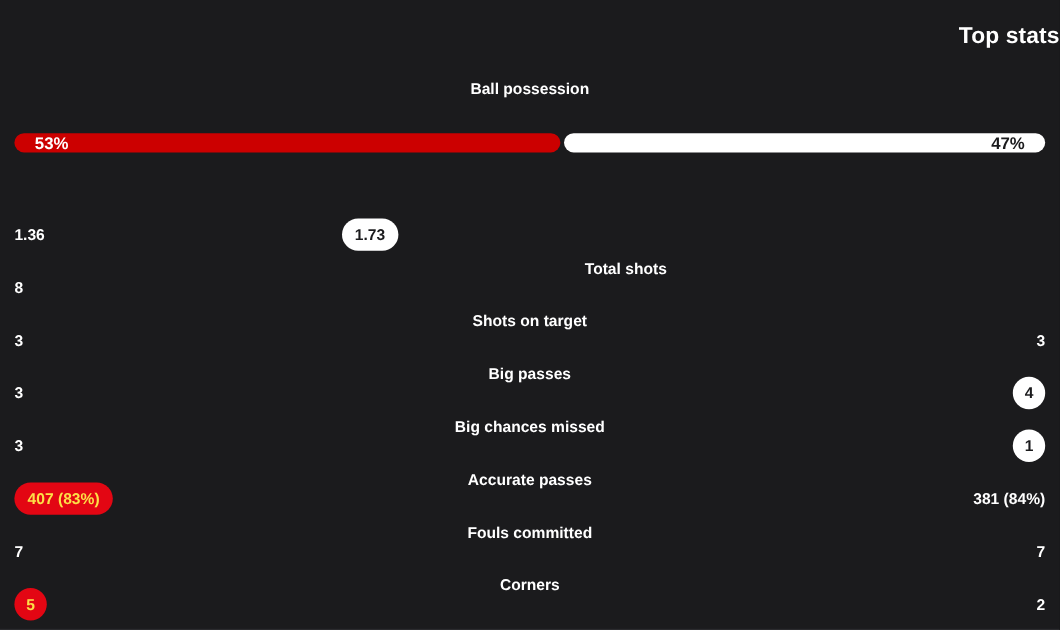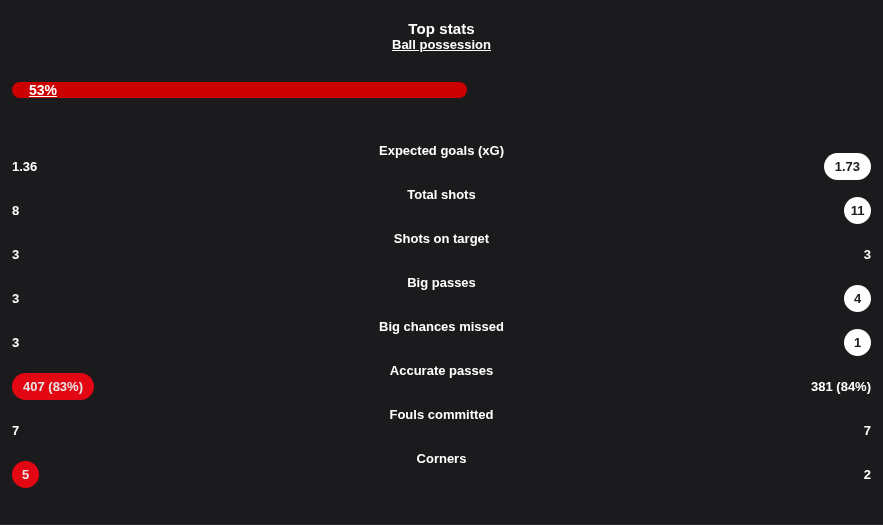--- a/index.html
+++ b/index.html
@@ -19,30 +19,30 @@
   .panel {
     position: relative;
     width: 883px;
     height: 525px;
     background: #1b1b1d;
     box-sizing: border-box;
     border-bottom: 1px solid #2b2b2e;
   }
 
   .panel-title {
-    text-align: center;
-    font-size: 15px;
+    text-align: right;
+    font-size: 19px;
     font-weight: bold;
     color: #ffffff;
     padding-top: 20px;
     letter-spacing: 0.1px;
   }
 
   .possession-block {
-    text-decoration: underline;
+    margin-top: 24px;
   }
 
   .possession-label {
     text-align: center;
     font-size: 13px;
     font-weight: bold;
     color: #ffffff;
   }
 
   .possession-bar {
@@ -130,21 +130,21 @@
   
   .val.pill {
     min-width: 28px;
     height: 27px;
     border-radius: 14px;
     padding: 0 11px;
   }
 
   .val.pill.home {
     background: #e30613;
-    color: #e5e5e5;
+    color: #fde047;
   }
 
   .val.pill.away {
     background: #ffffff;
     color: #1b1b1d;
   }
 
   .val.pill.circle {
     padding: 0;
     width: 27px;
@@ -158,41 +158,40 @@
 
   <div class="panel-title">Top stats</div>
 
   <div class="possession-block">
     <div class="possession-label">Ball possession</div>
 
     <div class="possession-bar">
       <div class="bar-home" style="flex: 0 0 53%; background: rgb(204, 0, 0);">
         <span>53%</span>
       </div>
+      <div class="bar-away" style="flex: 1 1 auto; background: rgb(255, 255, 255);">
+        <span>47%</span>
+      </div>
     </div>
   </div>
 
   <div class="stats-list">
       <div class="stat-row">
         <div class="stat-side left">
           <span class="val plain">1.36</span>
         </div>
-        <div class="stat-name">Expected goals (xG)</div>
         <div class="stat-side right">
           <span class="val pill away">1.73</span>
         </div>
       </div>
       <div class="stat-row">
         <div class="stat-side left">
           <span class="val plain">8</span>
         </div>
         <div class="stat-name">Total shots</div>
-        <div class="stat-side right">
-          <span class="val pill away circle">11</span>
-        </div>
       </div>
       <div class="stat-row">
         <div class="stat-side left">
           <span class="val plain">3</span>
         </div>
         <div class="stat-name">Shots on target</div>
         <div class="stat-side right">
           <span class="val plain">3</span>
         </div>
       </div>

